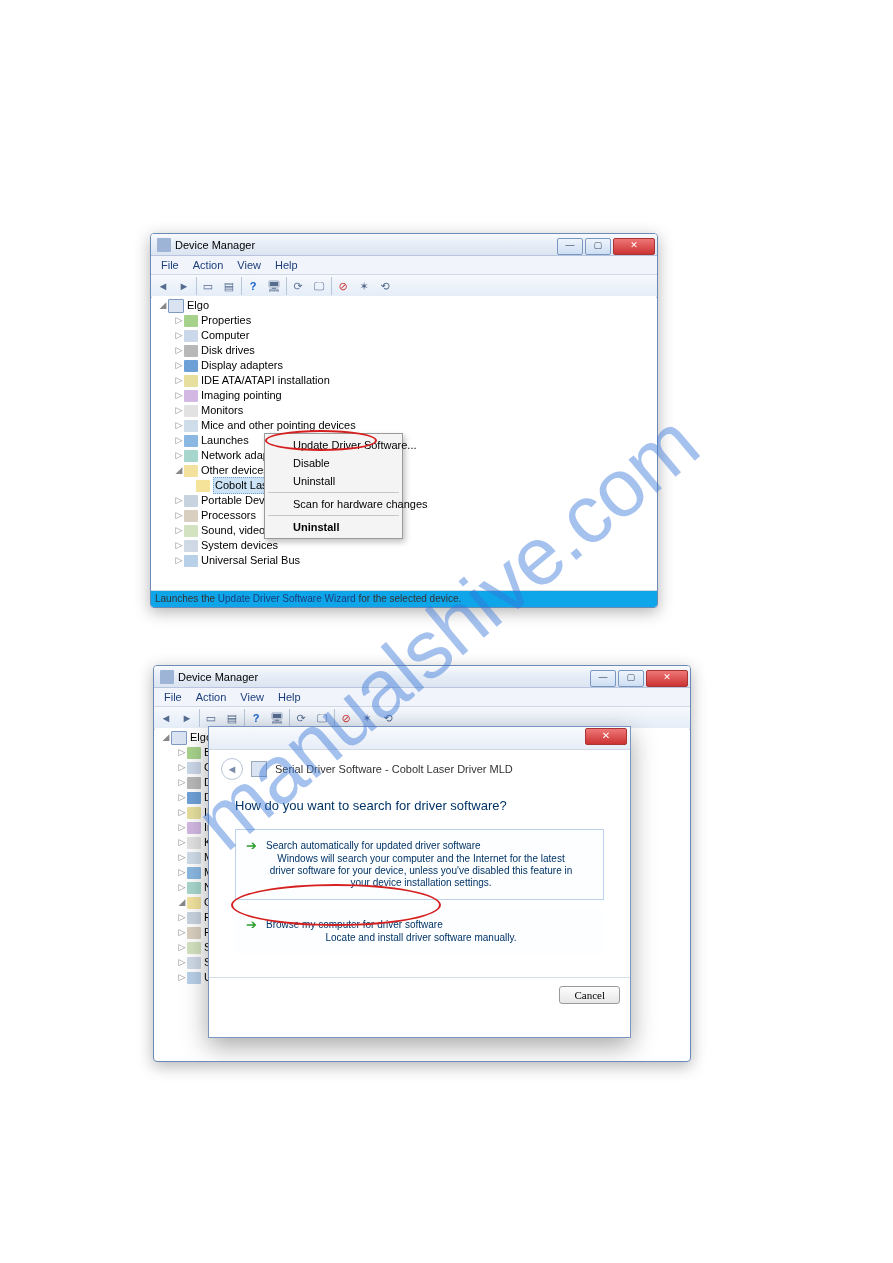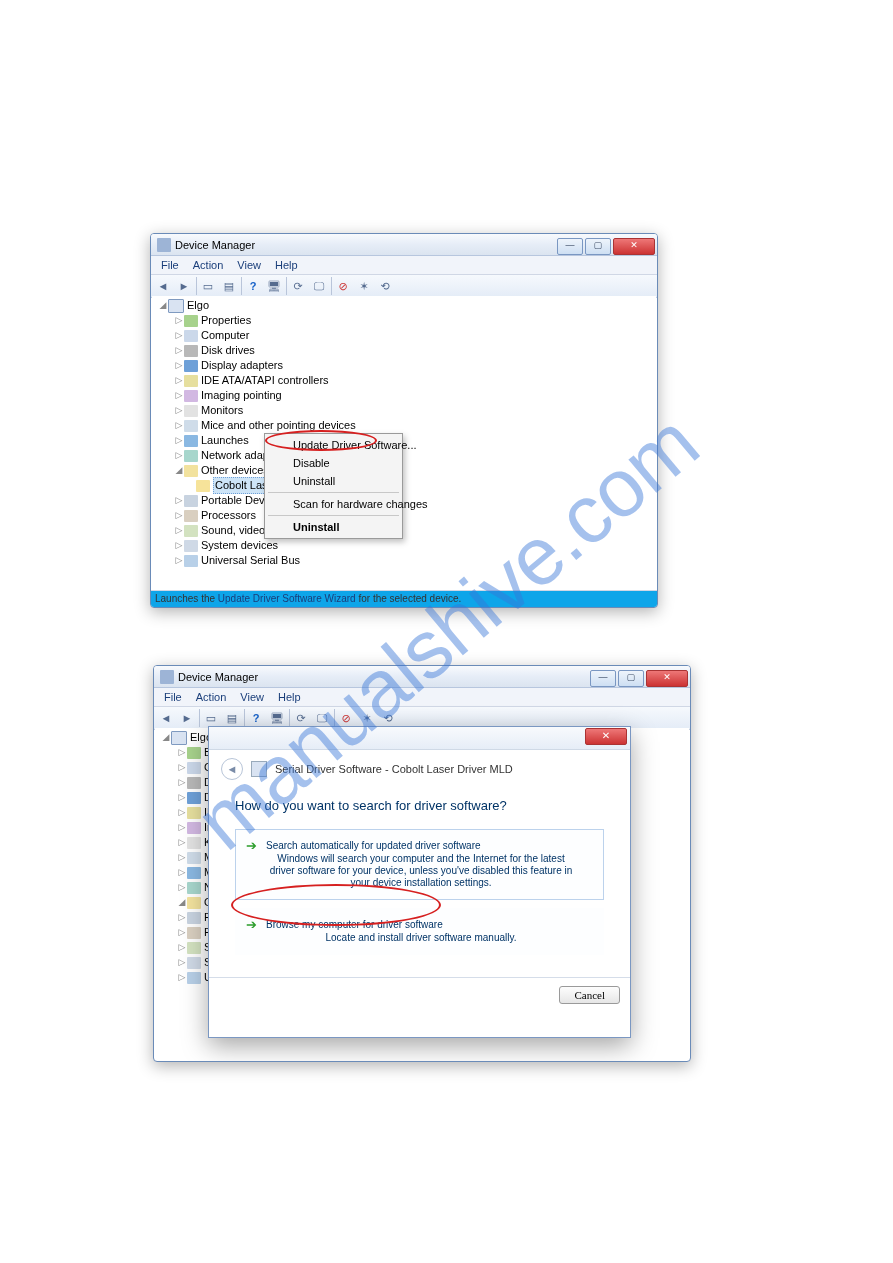--- a/index.html
+++ b/index.html
@@ -234,21 +234,21 @@
           <span>Disk drives</span>
         </div>
       <div class="node" style="padding-left:18px;">
           <span class="expander">▷</span>
           <span class="nicon ic-disp"></span>
           <span>Display adapters</span>
         </div>
       <div class="node" style="padding-left:18px;">
           <span class="expander">▷</span>
           <span class="nicon ic-ide"></span>
-          <span>IDE ATA/ATAPI controllers</span>
+          <span>IDE ATA/ATAPI installation</span>
         </div>
       <div class="node" style="padding-left:18px;">
           <span class="expander">▷</span>
           <span class="nicon ic-img"></span>
           <span>Imaging pointing</span>
         </div>
       <div class="node" style="padding-left:18px;">
           <span class="expander">▷</span>
           <span class="nicon ic-kbd"></span>
           <span>Monitors</span>

